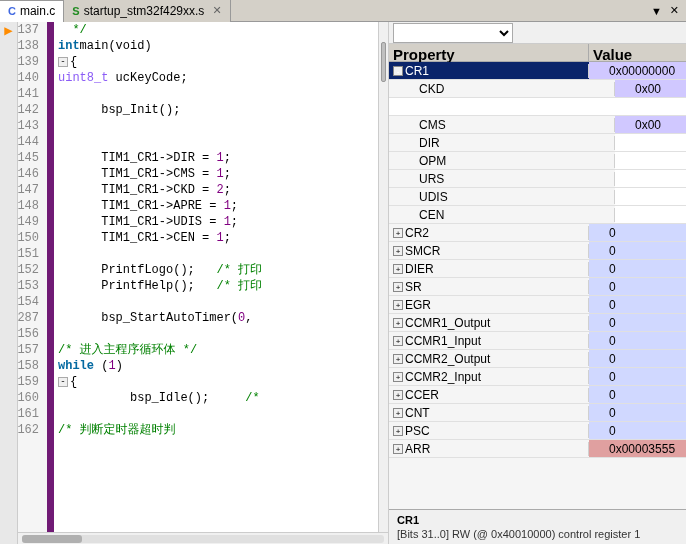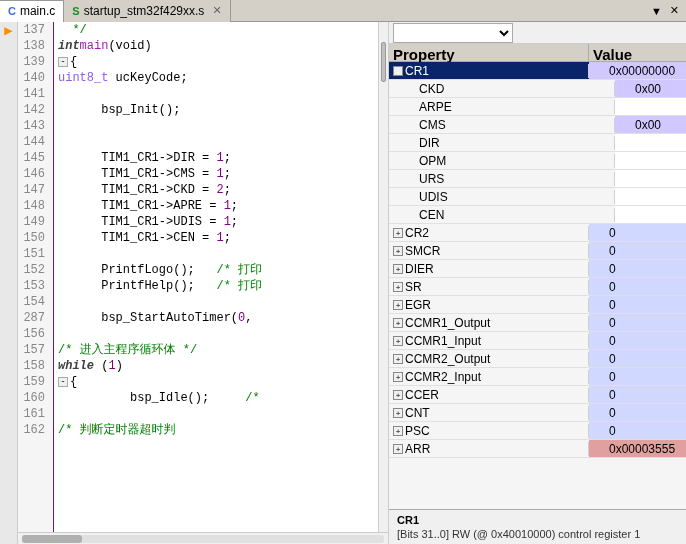--- a/index.html
+++ b/index.html
@@ -104,21 +104,21 @@
 
     .code-area {
       flex: 1;
       overflow: hidden;
       display: flex;
     }
 
     .line-numbers {
       width: 36px;
       background: #f5f5f5;
-      border-right: 1px solid #701a75;
+      border-right: 7px solid #701a75;
       text-align: right;
       padding-right: 4px;
       color: #888;
       font-size: 12px;
       line-height: 16px;
       padding-top: 0;
       overflow: hidden;
       flex-shrink: 0;
       user-select: none;
     }
@@ -141,25 +141,25 @@
     .code-line {
       height: 16px;
       display: flex;
       align-items: center;
       white-space: pre;
       font-size: 12px;
       line-height: 16px;
     }
 
     
-    .kw { color: #404040; font-weight: bold; font-style: italic; }
+    .kw { color: #0369a1; font-weight: bold; }
     .type { color: #8b5cf6; }
     .comment { color: #008000; }
     .number { color: #800080; }
-    .func { color: #a21caf; }
+    .func { color: #000000; }
     .arrow { color: #000000; }
 
     
     .fold-box {
       display: inline-block;
       width: 10px;
       height: 10px;
       border: 1px solid #aaa;
       background: #f0f0f0;
       font-size: 9px;
@@ -470,23 +470,20 @@
         </div>
 
         <div class="prop-row">
           <div class="prop-name indent-1">
             <span>CKD</span>
           </div>
           <div class="prop-value" style="background:#d0c8ff;">0x00</div>
         </div>
 
         <div class="prop-row">
-          <div class="prop-name indent-1">
-            <span>ARPE</span>
-          </div>
           <div class="prop-value white-bg"></div>
         </div>
 
         <div class="prop-row">
           <div class="prop-name indent-1">
             <span>CMS</span>
           </div>
           <div class="prop-value" style="background:#d0c8ff;">0x00</div>
         </div>
 

